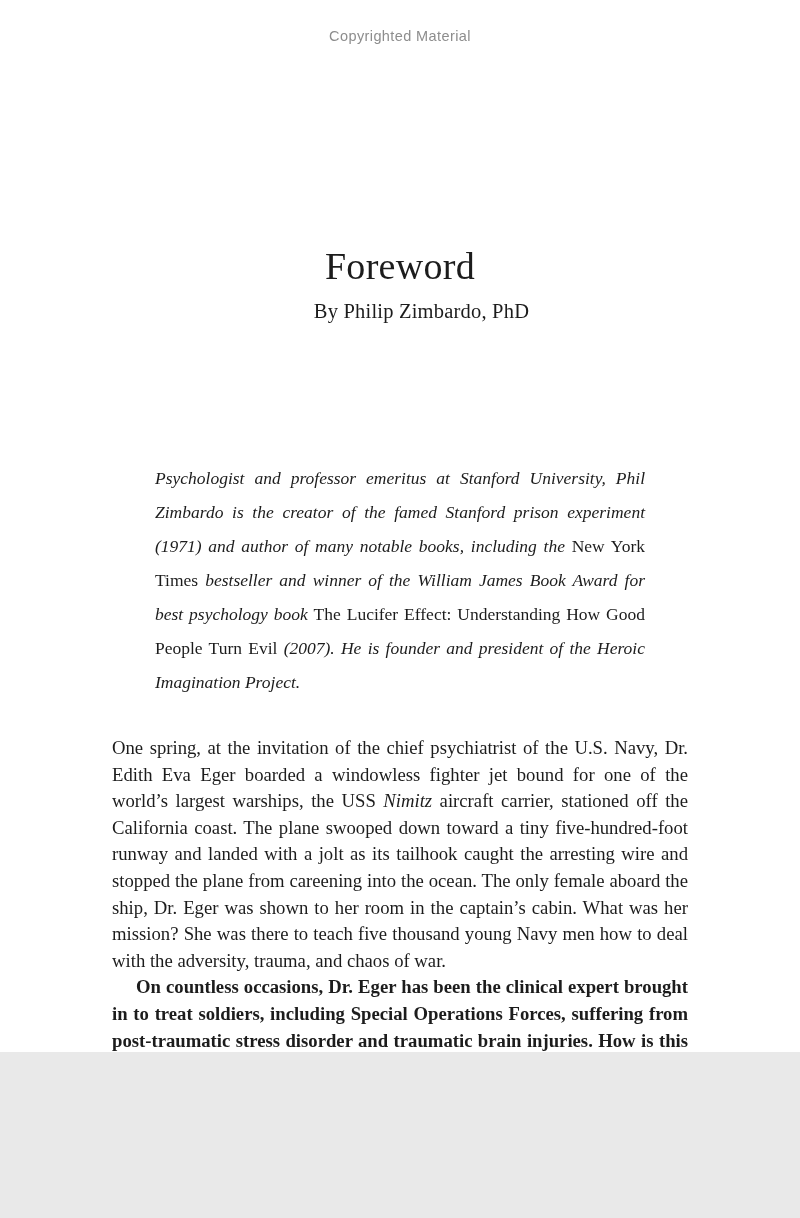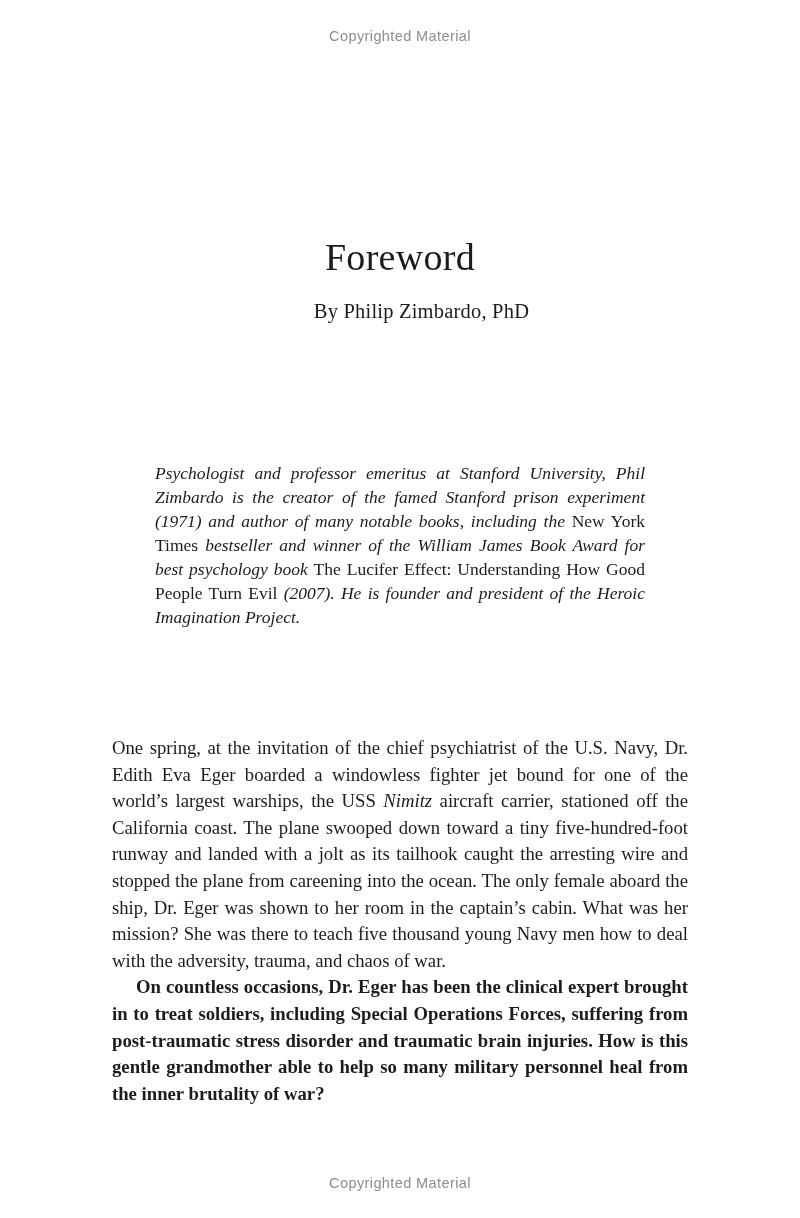--- a/index.html
+++ b/index.html
@@ -5,21 +5,21 @@
   :root {
     --text: #1c1c1c;
     --copyright: #8d8d8d;
     --background: #ffffff;
   }
   * { box-sizing: border-box; }
   html, body { margin: 0; padding: 0; background: #e9e9e9; }
   .page {
     position: relative;
     width: 800px;
-    height: 1218px;
+    height: 1052px;
     margin: 0 auto;
     background: var(--background);
     color: var(--text);
     font-family: "Liberation Serif", "DejaVu Serif", serif;
     overflow: hidden;
   }
   .copyright {
     position: absolute;
     left: 0; right: 0;
     text-align: center;
@@ -27,21 +27,21 @@
     font-size: 14.5px;
     letter-spacing: 0.4px;
     color: var(--copyright);
   }
   .copyright.top { top: 28px; }
   .copyright.bottom { top: 1175px; }
   .title {
     position: absolute;
     top: 228px;
     left: 0; right: 0;
-    margin: 7px;
+    margin: 16px;
     text-align: center;
     font-size: 38px;
     font-weight: normal;
     letter-spacing: 0.3px;
   }
   .byline {
     position: absolute;
     top: 300px;
     left: 0; right: 0;
     text-align: center;
@@ -49,21 +49,21 @@
     letter-spacing: 0.2px;
     padding-left: 43px;
   }
   .epigraph {
     position: absolute;
     top: 461px;
     left: 155px;
     width: 490px;
     margin: 0;
     font-size: 17.5px;
-    line-height: 24px;
+    line-height: 34px;
     font-style: italic;
     text-align: justify;
   }
   .epigraph .rm { font-style: normal; }
   .bodytext {
     position: absolute;
     top: 698px;
     left: 112px;
     width: 576px;
     font-size: 18.7px;

